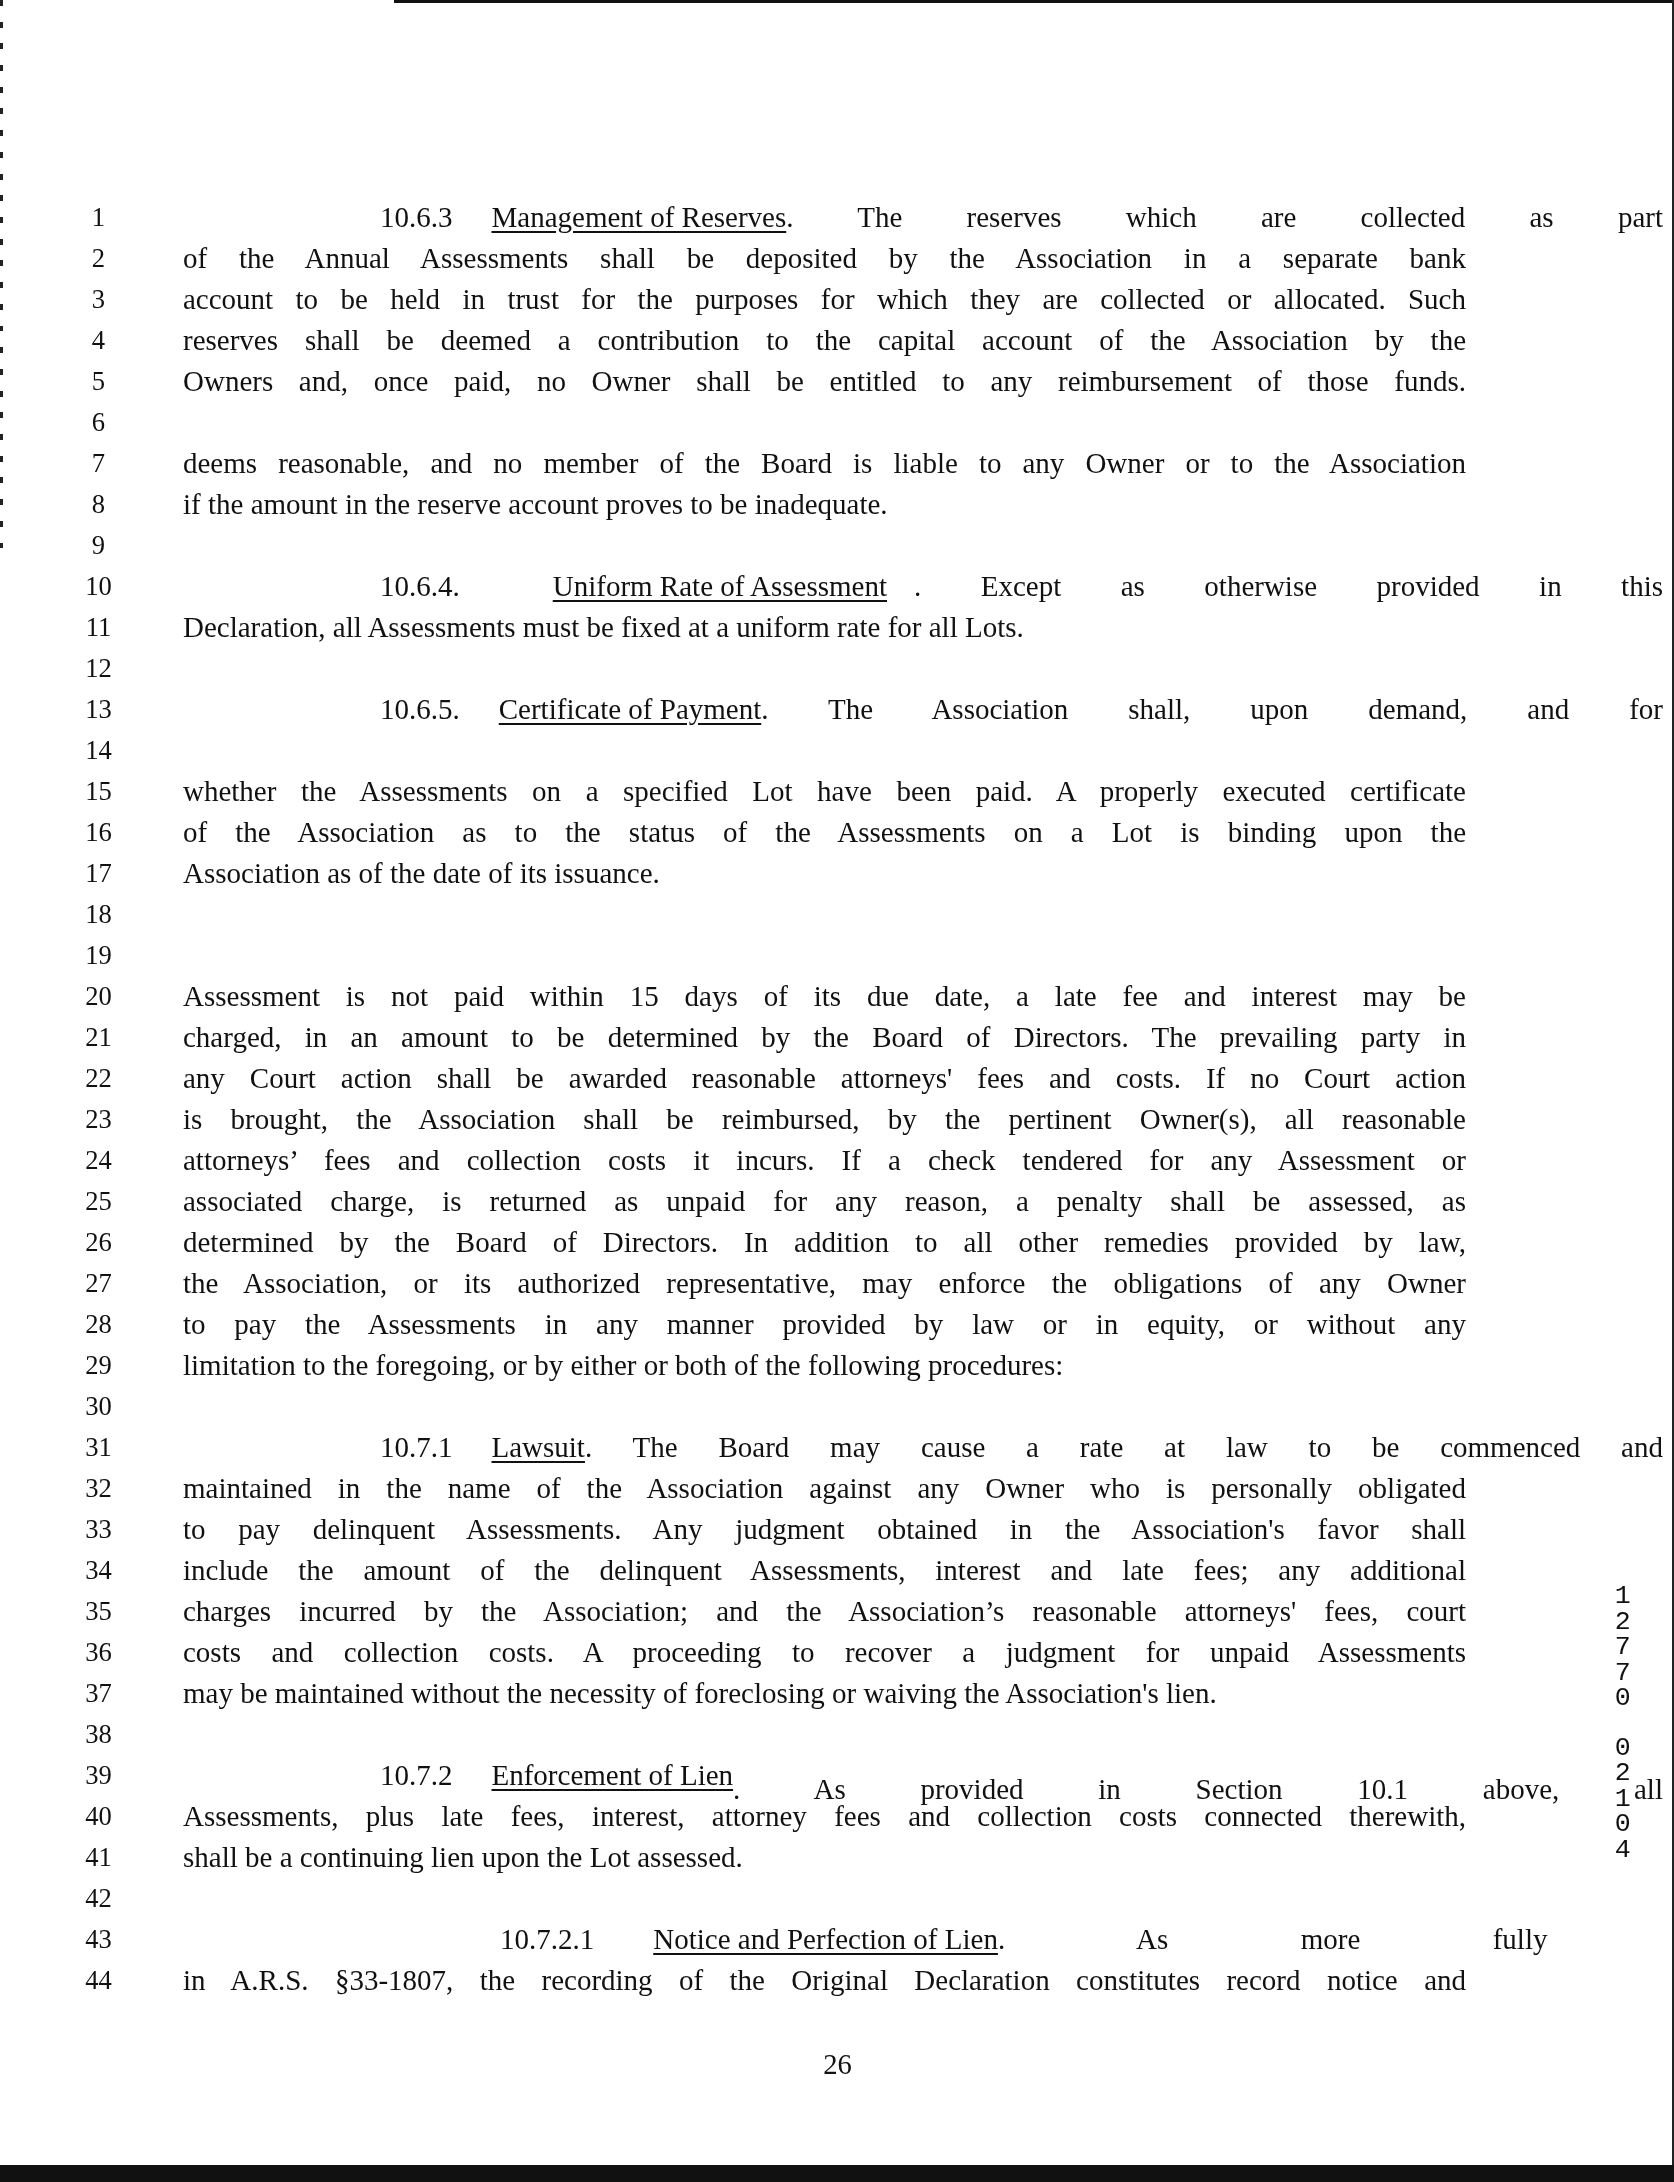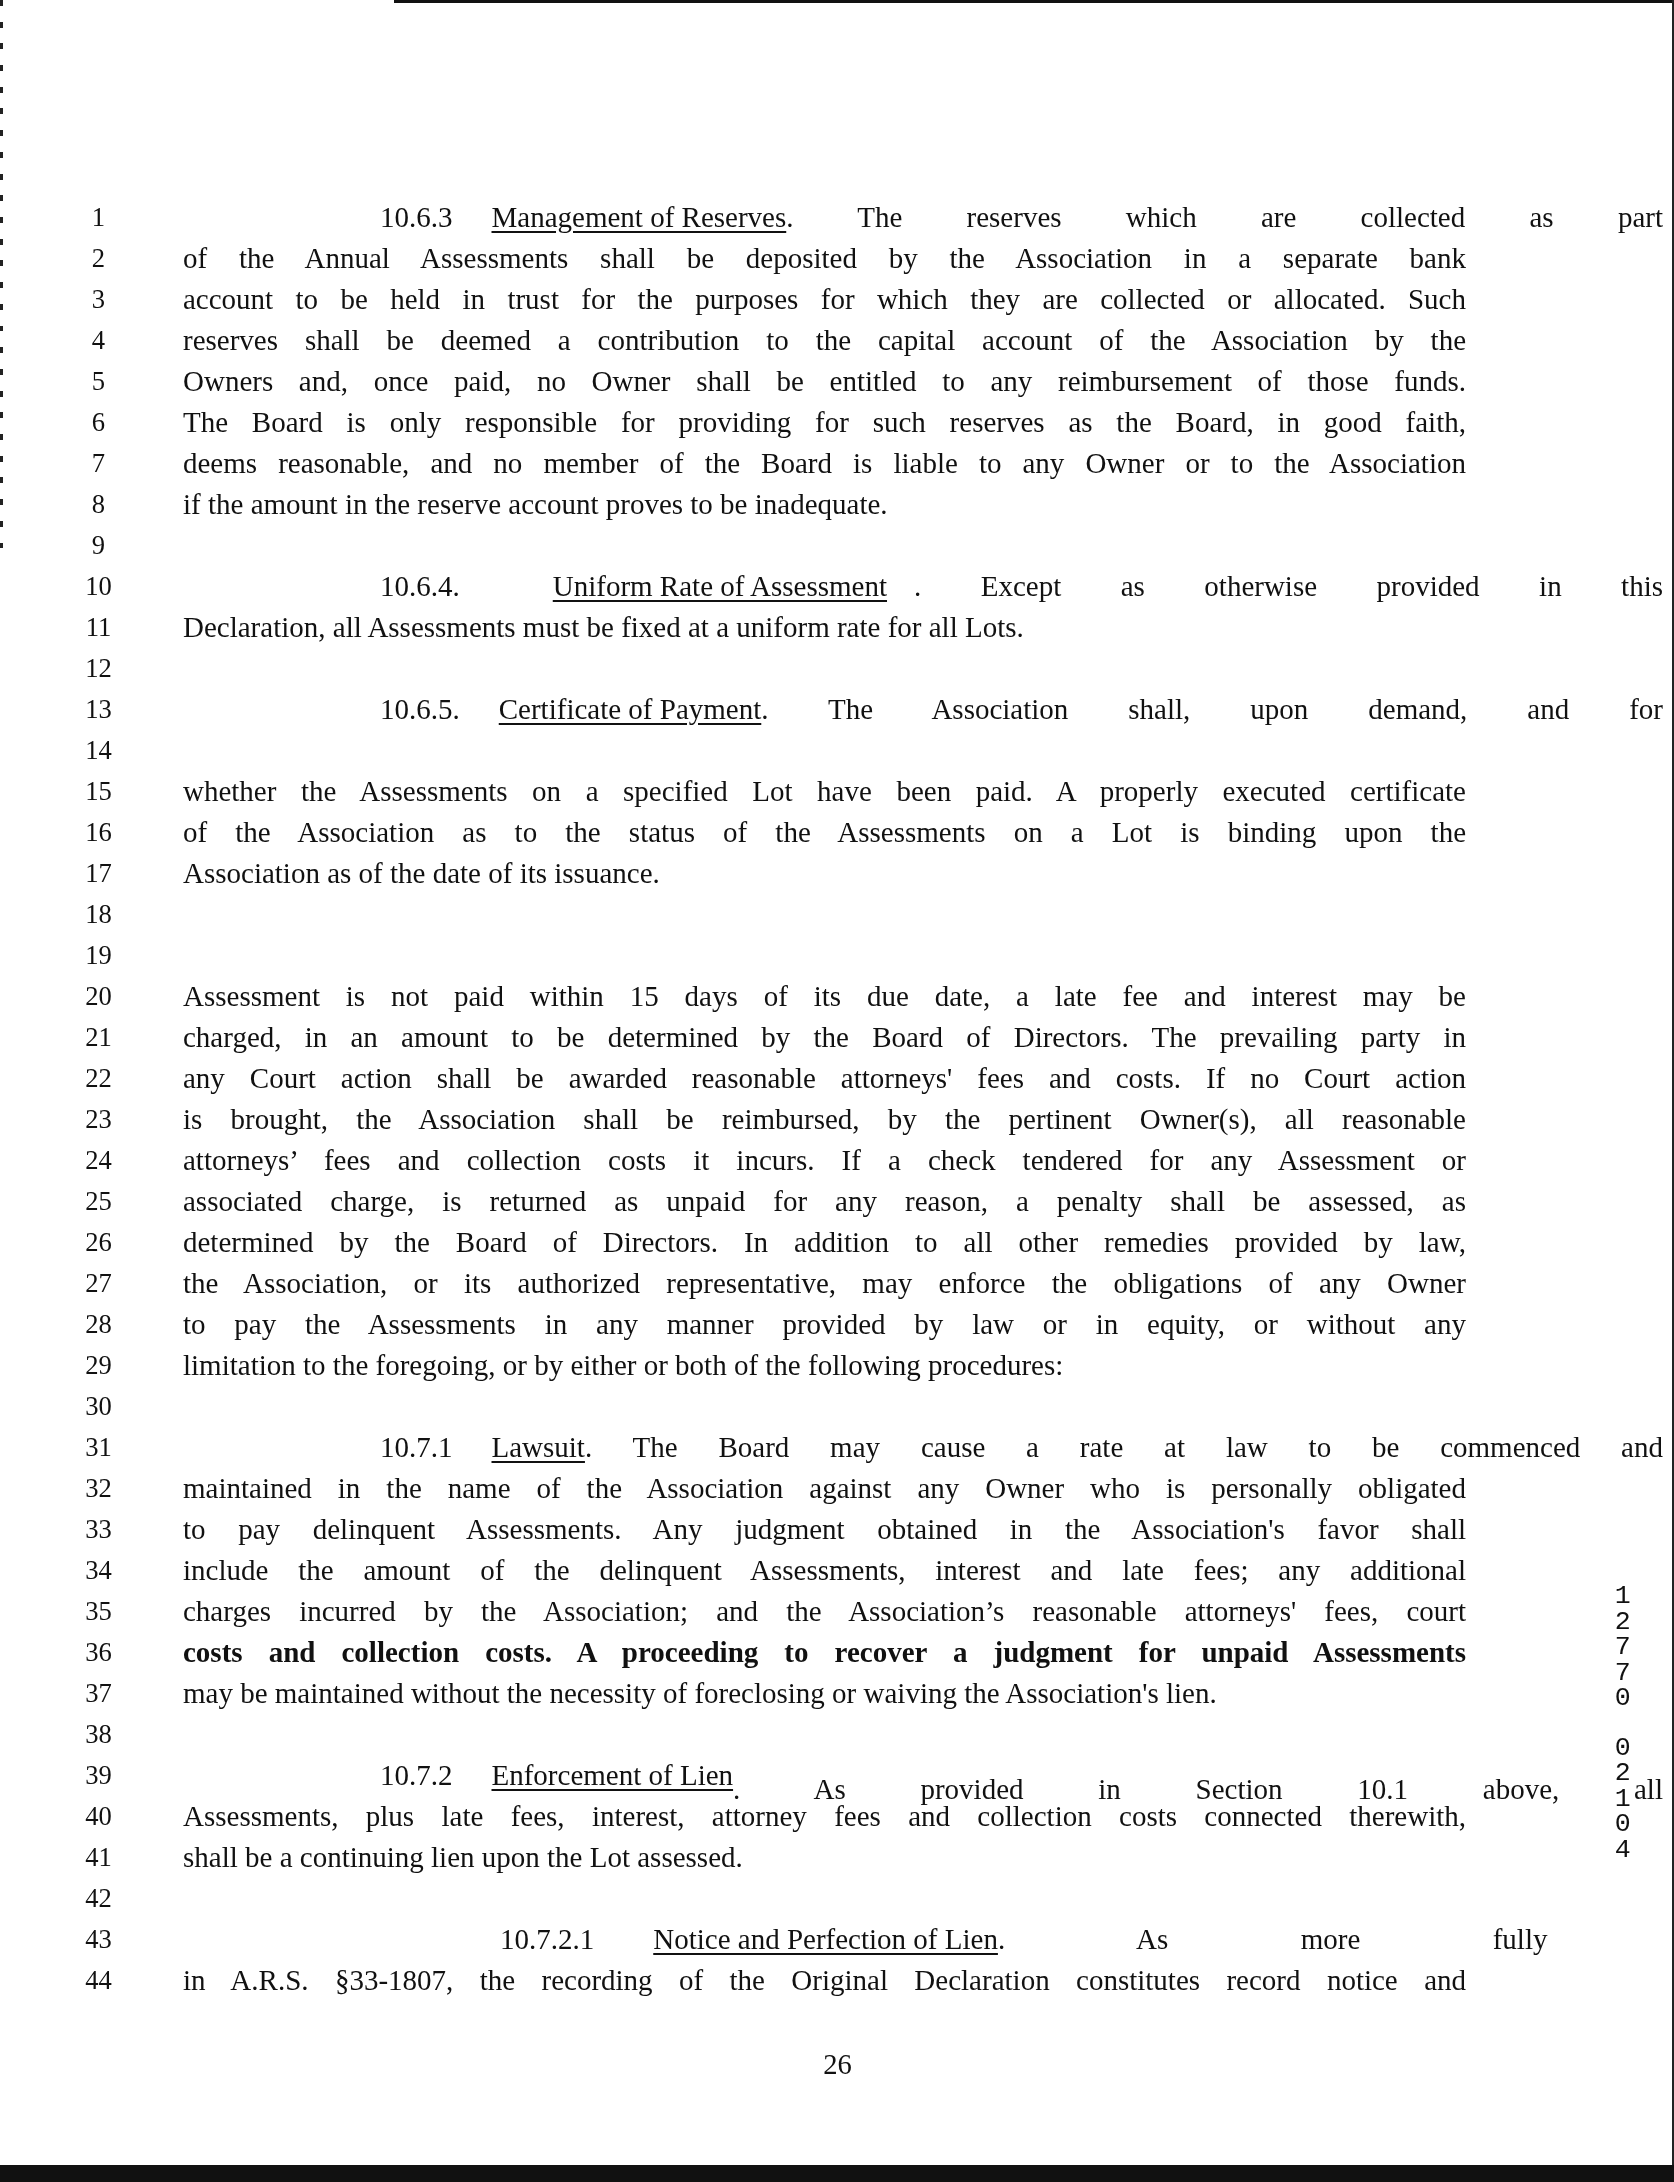--- a/index.html
+++ b/index.html
@@ -56,21 +56,20 @@
     <div class="row">
       <span class="ln">4</span>
       <span class="txt just" style="white-space: normal; height: 41px; overflow: hidden;">reserves shall be deemed a contribution to the capital account of the Association by the</span>
     </div>
     <div class="row">
       <span class="ln">5</span>
       <span class="txt just" style="white-space: normal; height: 41px; overflow: hidden;">Owners and, once paid, no Owner shall be entitled to any reimbursement of those funds.</span>
     </div>
     <div class="row">
       <span class="ln">6</span>
-      <span class="txt just" style="white-space: normal; height: 41px; overflow: hidden;">The Board is only responsible for providing for such reserves as the Board, in good faith,</span>
     </div>
     <div class="row">
       <span class="ln">7</span>
       <span class="txt just" style="white-space: normal; height: 41px; overflow: hidden;">deems reasonable, and no member of the Board is liable to any Owner or to the Association</span>
     </div>
     <div class="row">
       <span class="ln">8</span>
       <span class="txt" style="white-space: normal; height: 41px; overflow: hidden;">if the amount in the reserve account proves to be inadequate.</span>
     </div>
     <div class="row">
@@ -189,21 +188,21 @@
     <div class="row">
       <span class="ln">34</span>
       <span class="txt just" style="white-space: normal; height: 41px; overflow: hidden;">include the amount of the delinquent Assessments, interest and late fees; any additional</span>
     </div>
     <div class="row">
       <span class="ln">35</span>
       <span class="txt just" style="white-space: normal; height: 41px; overflow: hidden;">charges incurred by the Association; and the Association’s reasonable attorneys' fees, court</span>
     </div>
     <div class="row">
       <span class="ln">36</span>
-      <span class="txt just" style="white-space: normal; height: 41px; overflow: hidden; font-weight: bold;">costs and collection costs. A proceeding to recover a judgment for unpaid Assessments</span>
+      <span class="txt just" style="white-space: normal; height: 41px; overflow: hidden;">costs and collection costs. A proceeding to recover a judgment for unpaid Assessments</span>
     </div>
     <div class="row">
       <span class="ln">37</span>
       <span class="txt" style="white-space: normal; height: 41px; overflow: hidden;">may be maintained without the necessity of foreclosing or waiving the Association's lien.</span>
     </div>
     <div class="row">
       <span class="ln">38</span>
       <span class="txt" style="white-space: normal; height: 41px; overflow: hidden;"></span>
     </div>
     <div class="row">

